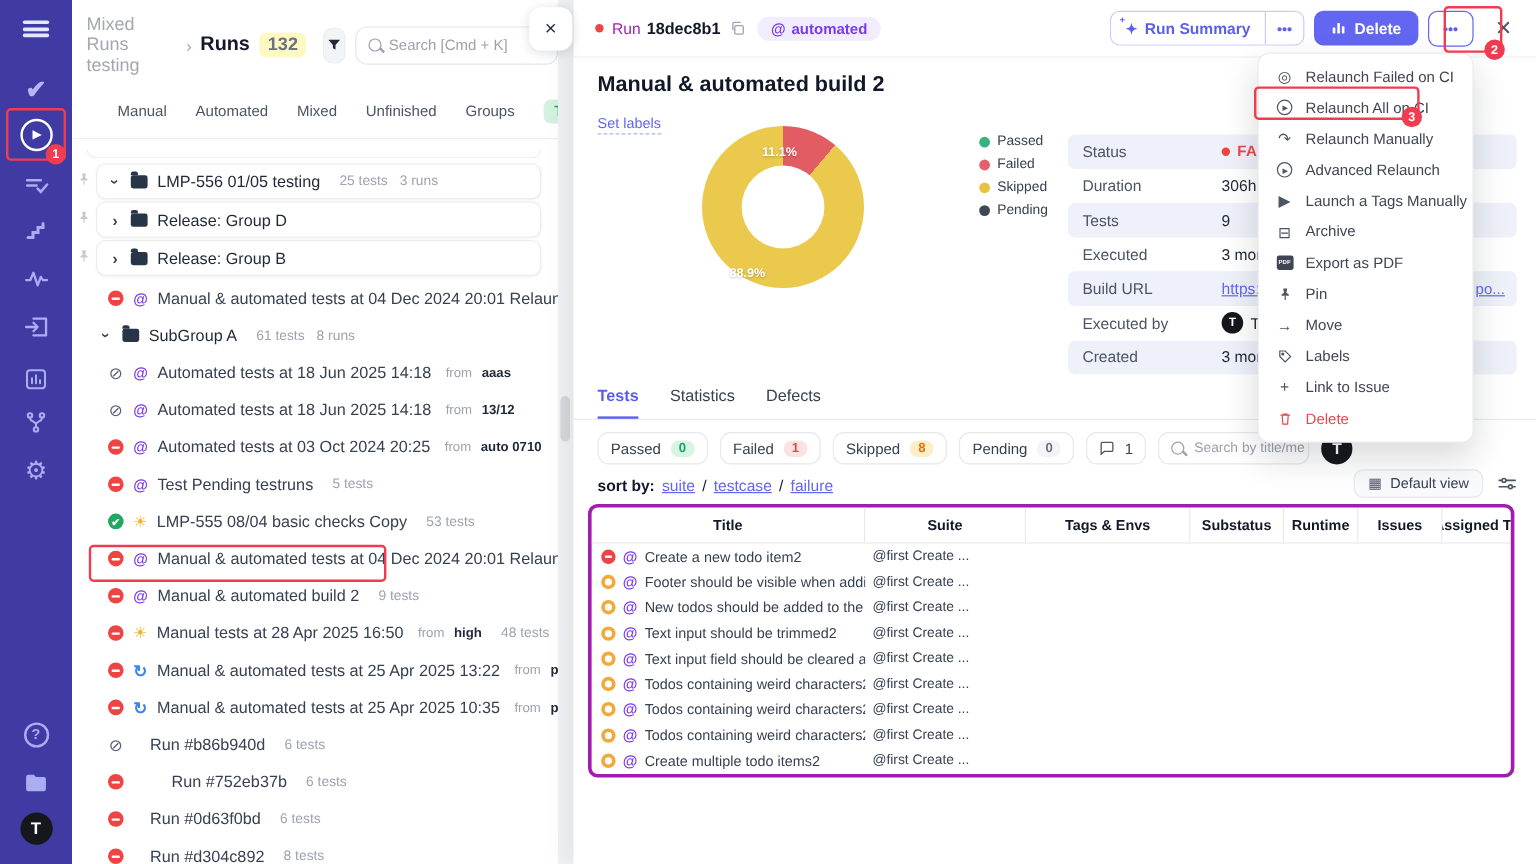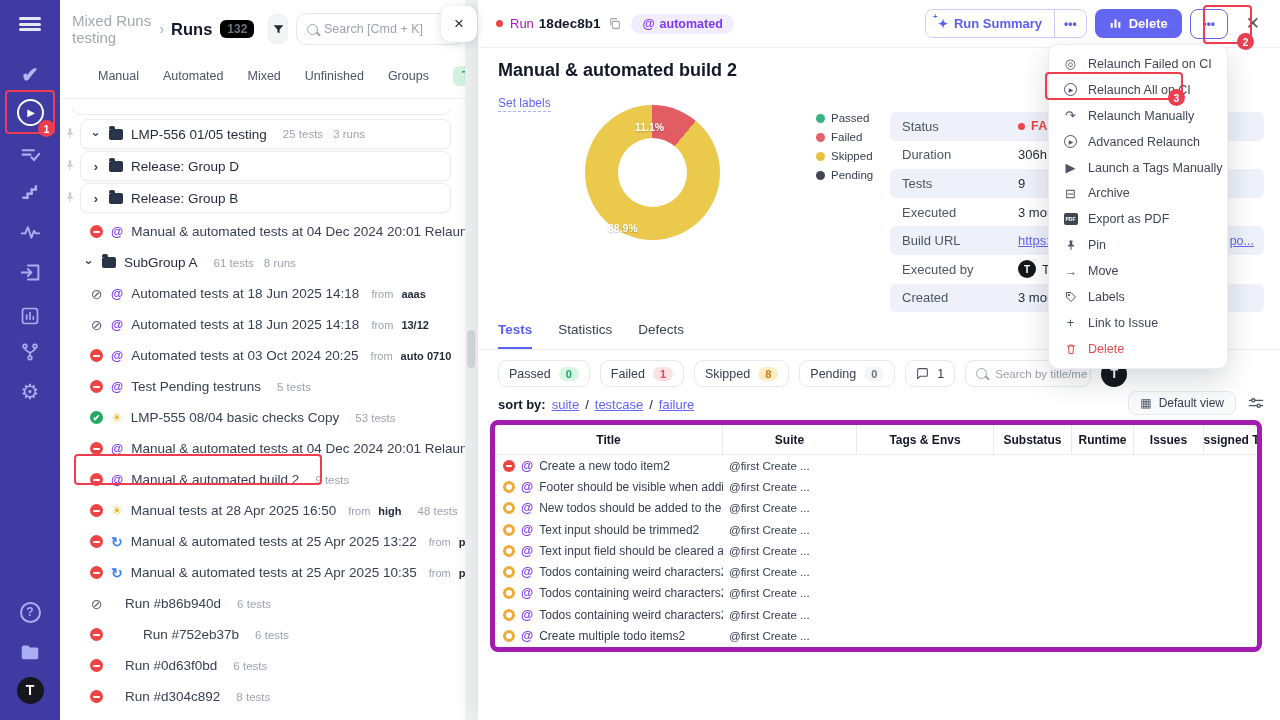--- a/index.html
+++ b/index.html
@@ -15,21 +15,21 @@
   .gear-g { font-size:21px; }
   .helpc { width:21px; height:21px; border:2px solid #abadf3; border-radius:50%; display:flex; align-items:center; justify-content:center; font-size:12px; font-weight:700; }
   .avatar-t { width:27px; height:27px; border-radius:50%; background:#15171c; color:#fff; display:flex; align-items:center; justify-content:center; font-size:14px; font-weight:700; }
 
   
   #runs-panel { position:absolute; left:60px; top:0; width:405px; height:720px; background:#fff; overflow:hidden; z-index:5; }
   .rp-header { display:flex; align-items:center; padding:12px 0 10px 12px; }
   .bc-project { color:#a3a7ae; font-size:15px; }
   .bc-sep { color:#a3a7ae; font-size:14px; margin:0 7px; }
   .bc-section { color:#14182b; font-size:16.5px; font-weight:700; }
-  .bc-count { background:#000000; color:#6b7280; font-size:12px; font-weight:600; border-radius:6px; padding:2px 7px; margin-left:8px; }
+  .bc-count { background:#fef9c3; color:#6b7280; font-size:15px; font-weight:600; border-radius:6px; padding:2px 7px; margin-left:8px; }
   .filter-btn { width:30px; height:30px; background:#f3f4f6; border:1px solid #eceef1; border-radius:8px; display:flex; align-items:center; justify-content:center; margin-left:14px; }
   .rp-search { display:flex; align-items:center; gap:6px; border:1px solid #e4e6ea; border-radius:10px; height:32px; padding:0 10px; margin-left:8px; width:185px; background:#fff; }
   .rp-search input { border:none; outline:none; font-size:12.5px; color:#374151; width:130px; background:transparent; }
   .rp-search input::placeholder { color:#9ca3af; }
   .mag { width:11px; height:11px; border:1.6px solid #9ca3af; border-radius:50%; position:relative; flex:0 0 auto; }
   .mag::after { content:""; position:absolute; width:5px; height:1.6px; background:#9ca3af; transform:rotate(45deg); right:-4px; bottom:-1px; }
   .rp-tabs { display:flex; align-items:center; gap:24px; padding:10px 0 12px 14px; border-bottom:1px solid #eef0f2; font-size:12.5px; color:#4b5563; }
   .rp-tab { white-space:nowrap; }
   .tab-pill { background:#d3f3e0; color:#27a26a; border-radius:6px; padding:3px 9px; font-weight:600; }
   .rp-list { padding-top:8px; }
@@ -118,21 +118,21 @@
   .chip-search input::placeholder { color:#9aa1ab; }
   .big-avatar { width:26px; height:26px; border-radius:50%; background:#15171c; color:#fff; font-size:13px; font-weight:700; display:flex; align-items:center; justify-content:center; }
 
   .sort-row { position:absolute; left:20px; top:397px; font-size:13px; color:#111827; display:flex; gap:6px; align-items:center; }
   .sort-lbl { font-weight:700; }
   .sort-link { color:#6366f1; text-decoration:underline; }
   .view-controls { position:absolute; right:16px; top:391px; display:flex; align-items:center; gap:12px; }
   .btn-view { display:flex; align-items:center; gap:7px; border:1px solid #e6e8ec; background:#f9fafb; border-radius:8px; padding:4px 11px; font-size:12px; color:#374151; }
   .grid-glyph { font-size:12px; color:#4b5563; }
 
-  .tests-table { position:absolute; left:12px; top:420px; width:772px; border:5px solid #a21caf; border-radius:8px; overflow:hidden; }
+  .tests-table { position:absolute; left:12px; top:420px; width:772px; border:3px solid #a21caf; border-radius:8px; overflow:hidden; }
   .tt-head { display:grid; grid-template-columns:228px 134px 137px 78px 62px 70px 1fr; height:30px; border-bottom:1px solid #e7e9ed; }
   .tt-hc { display:flex; align-items:center; justify-content:center; font-size:12px; font-weight:700; color:#111827; border-right:1px solid #e7e9ed; overflow:hidden; white-space:nowrap; }
   .tt-hc:last-child { border-right:none; }
   .tt-row { display:grid; grid-template-columns:228px 134px 137px 78px 62px 70px 1fr; height:21.3px; }
   .tt-title { display:flex; align-items:center; gap:6px; padding-left:8px; font-size:12px; color:#374151; overflow:hidden; white-space:nowrap; }
   .tt-suite { display:flex; align-items:center; padding-left:6px; font-size:11.5px; color:#374151; white-space:nowrap; overflow:hidden; }
   .tst { width:12px; height:12px; border-radius:50%; flex:0 0 12px; display:flex; align-items:center; justify-content:center; }
   .tst-fail { background:#ef4444; } .tst-fail::after { content:""; width:6px; height:2px; background:#fff; border-radius:1px; }
   .tst-skip { border:3.5px solid #f0a93b; background:#fff; }
 

